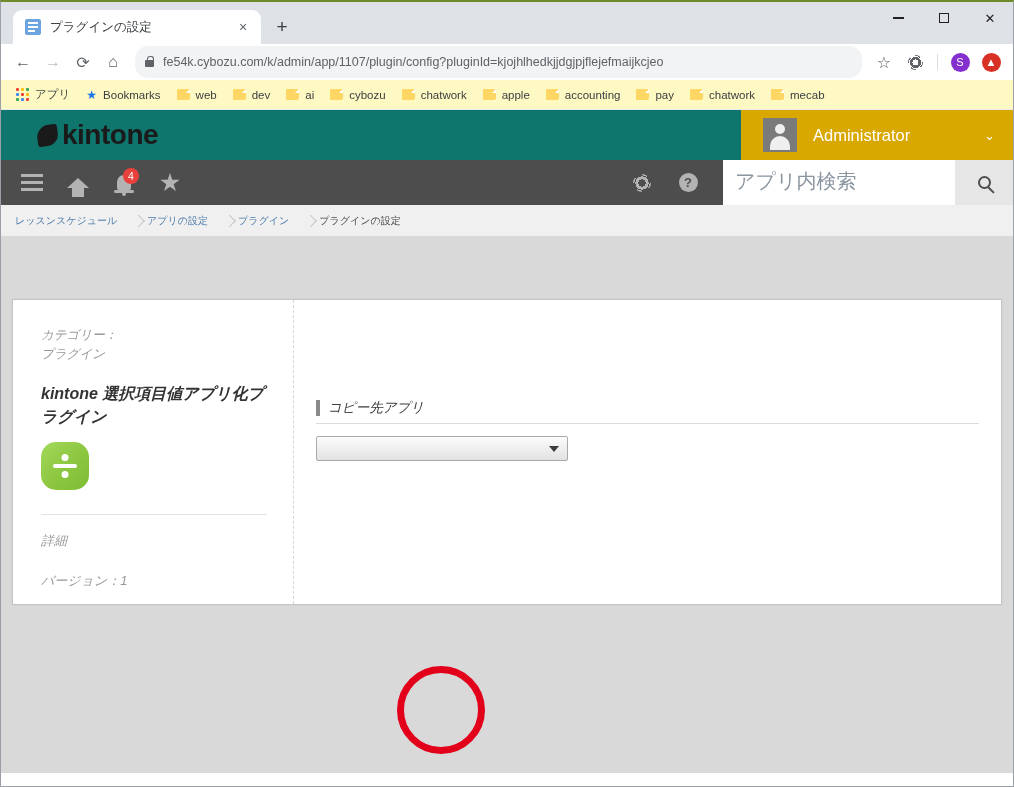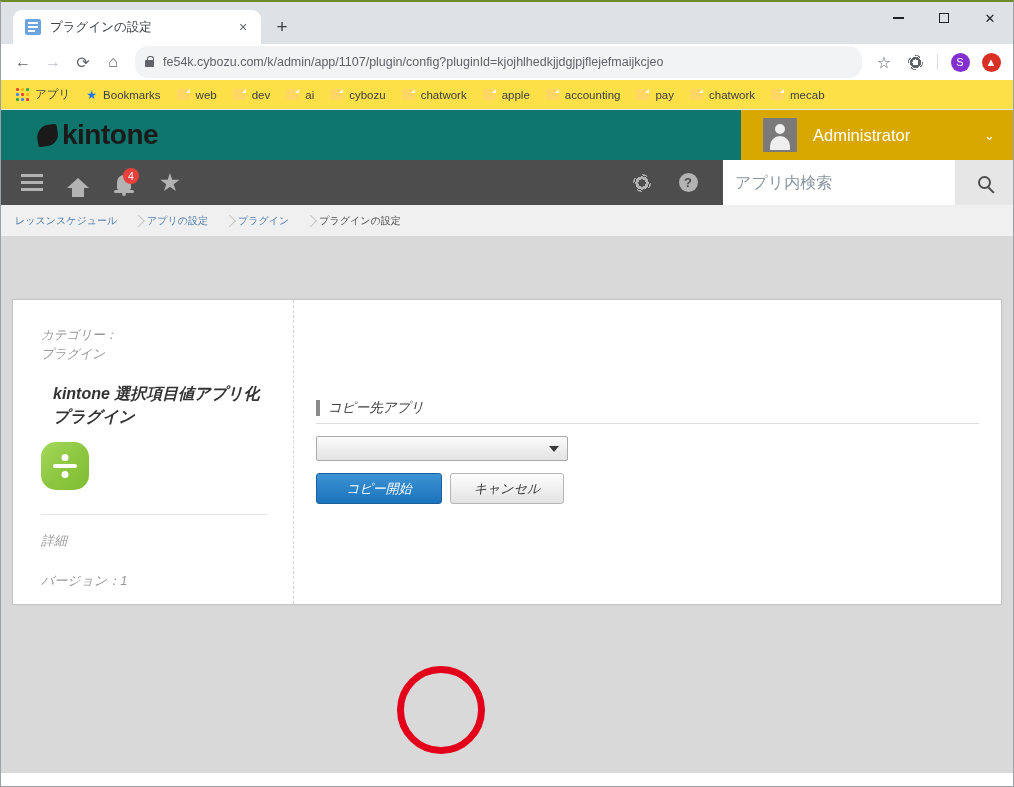--- a/index.html
+++ b/index.html
@@ -159,21 +159,21 @@
     border-radius: 50%;
     background: #d93025;
     display: flex; align-items: center; justify-content: center;
     color: #fff; font-size: 11px; line-height: 1;
   }
   .tb-sep { width: 1px; height: 16px; background: #dadce0; margin: 0 5px; }
 
   
   .bookmarks {
     height: 30px;
-    background: #fde047;
+    background: #fef9c3;
     display: flex;
     align-items: center;
     padding: 0 8px;
     gap: 2px;
     border-bottom: 1px solid #e8eaed;
   }
   .bm {
     display: flex; align-items: center; gap: 6px;
     padding: 3px 7px;
     font-size: 11.5px;
@@ -328,23 +328,23 @@
   .k-search {
     width: 232px; height: 45px;
     background: #ffffff;
     display: flex; align-items: center;
     padding: 0 12px;
     margin-left: 12px;
   }
   .k-search input {
     border: none; outline: none;
     width: 100%;
-    font-size: 16px;
+    font-size: 20px;
     color: #ec4899;
-    font-family: Liberation Sans, sans-serif;
+    font-family: Liberation Mono, monospace;
   }
   .k-search input::placeholder { color: #8a95a0; }
   .k-searchbtn {
     width: 58px; height: 45px;
     background: #e6e6e6;
     display: flex; align-items: center; justify-content: center;
   }
   .magnifier {
     width: 13px; height: 13px;
     border: 2.2px solid #4d4d4d;
@@ -405,21 +405,20 @@
     border-right: 1px dashed #d6d6d6;
     position: relative;
   }
   .cat-line { font-size: 12.5px; color: #999999; line-height: 1.55; }
   .plugin-title {
     margin-top: 17px;
     font-size: 16px;
     font-weight: bold;
     color: #333333;
     line-height: 1.45;
-    margin-left: 12px;
   }
   .plugin-icon {
     margin-top: 14px;
     width: 48px; height: 48px;
     border-radius: 15px;
     background: linear-gradient(135deg,#a3d95b 0%, #8cc63f 55%, #7fbd34 100%);
     position: relative;
   }
   .plugin-icon .dot {
     position: absolute; left: 50%; transform: translateX(-50%);
@@ -696,24 +695,20 @@
           <div class="detail-label">詳細</div>
           <div class="version-label">バージョン：1</div>
         </div>
 
         <div class="panel-right">
           <div class="field-label">コピー先アプリ</div>
           <div class="field-rule"></div>
           <div class="select-box">
             <span class="select-arrow"></span>
           </div>
-          <div class="btn-row">
-            <div class="btn btn-primary">コピー開始</div>
-            <div class="btn btn-secondary">キャンセル</div>
-          </div>
         </div>
 
       </div>
 
       <div class="annot-circle"></div>
 
     </div>
 
   </div>
 </div>

